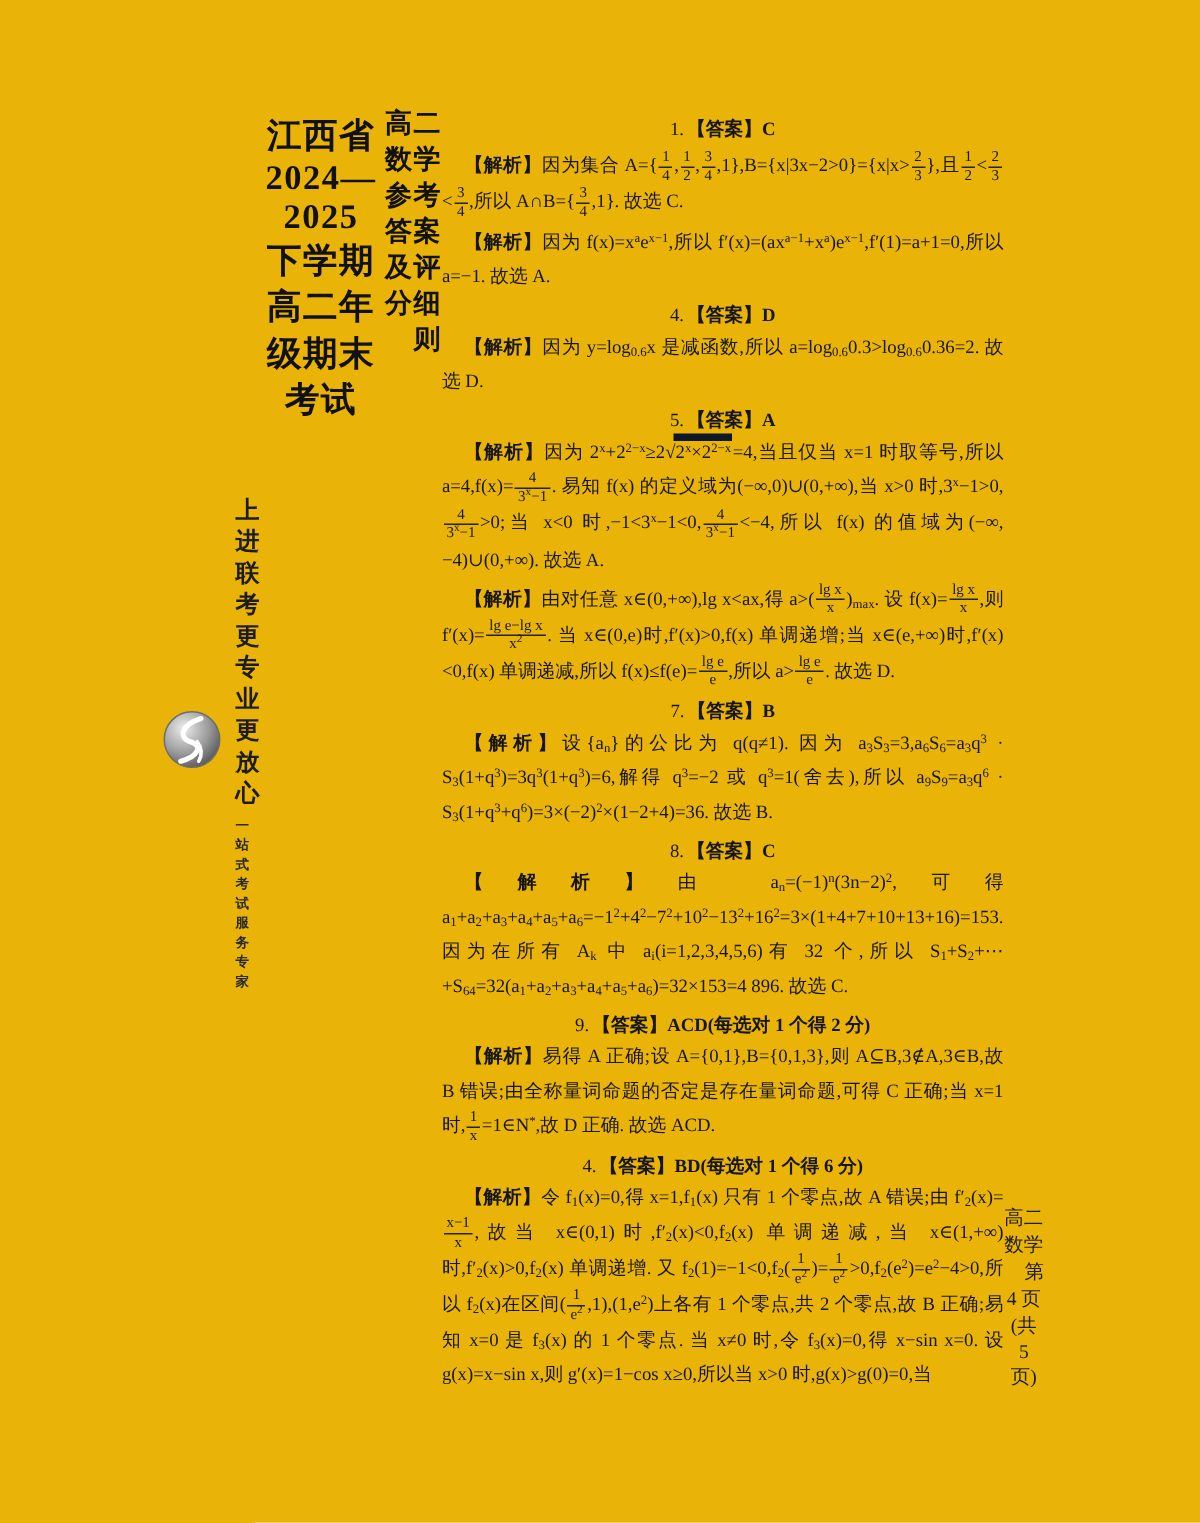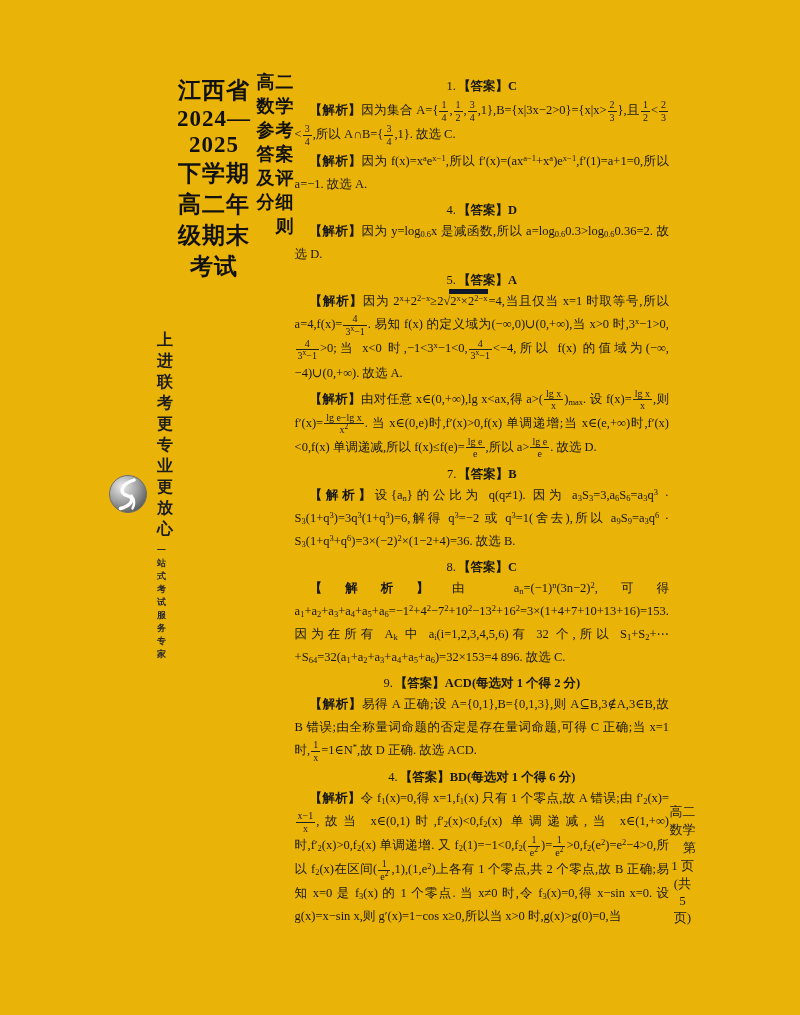--- a/index.html
+++ b/index.html
@@ -142,16 +142,16 @@
     </section>
 
     <section class="item">
       <div class="ans-line"><span class="num">4.</span><span class="lbl">【答案】</span><span class="ansv">BD</span><span class="note">(每选对 1 个得 6 分)</span></div>
       <p class="expl"><span class="lbl">【解析】</span><span>令 f<sub>1</sub>(x)=0,得 x=1,f<sub>1</sub>(x) 只有 1 个零点,故 A 错误;由 f′<sub>2</sub>(x)=<span class="fr"><span class="n">x−1</span><span class="d">x</span></span>,故当 x∈(0,1)时,f′<sub>2</sub>(x)&lt;0,f<sub>2</sub>(x) 单调递减,当 x∈(1,+∞)时,f′<sub>2</sub>(x)&gt;0,f<sub>2</sub>(x) 单调递增. 又 f<sub>2</sub>(1)=−1&lt;0,f<sub>2</sub>(<span class="fr"><span class="n">1</span><span class="d">e<sup>2</sup></span></span>)=<span class="fr"><span class="n">1</span><span class="d">e<sup>2</sup></span></span>&gt;0,f<sub>2</sub>(e<sup>2</sup>)=e<sup>2</sup>−4&gt;0,所以 f<sub>2</sub>(x)在区间(<span class="fr"><span class="n">1</span><span class="d">e<sup>2</sup></span></span>,1),(1,e<sup>2</sup>)上各有 1 个零点,共 2 个零点,故 B 正确;易知 x=0 是 f<sub>3</sub>(x) 的 1 个零点. 当 x≠0 时,令 f<sub>3</sub>(x)=0,得 x−sin x=0. 设 g(x)=x−sin x,则 g′(x)=1−cos x≥0,所以当 x&gt;0 时,g(x)&gt;g(0)=0,当</span></p>
     </section>
 
   </main>
 
   <footer>
-    <span>高二数学</span><span class="fp">第 1 页(共 5 页)</span>
+    <span>高二数学</span><span class="fp">第 4 页(共 5 页)</span>
   </footer>
 
 </div>
 
 </body></html>

